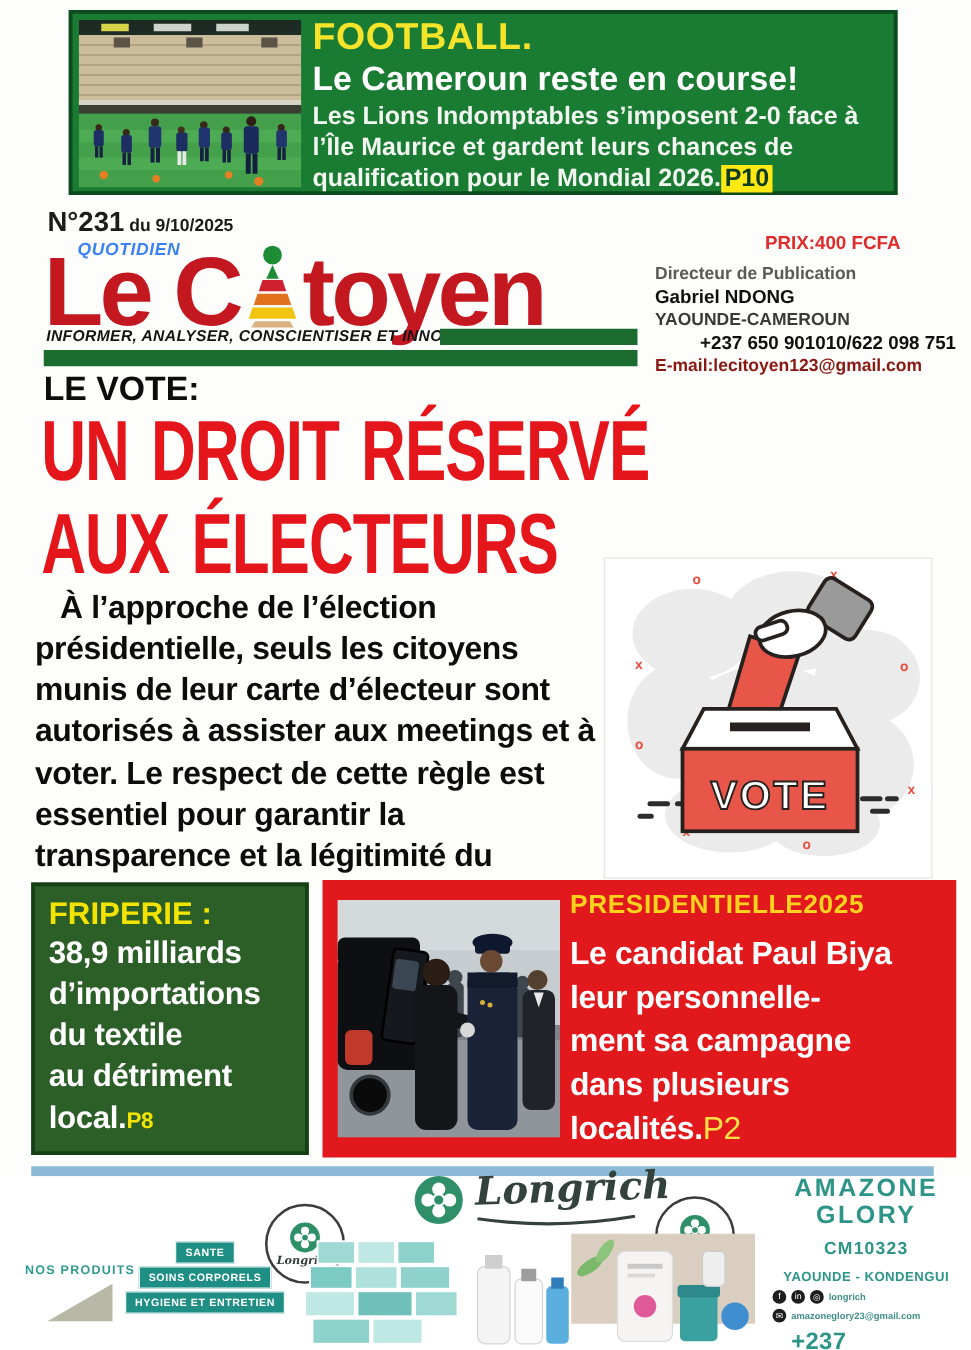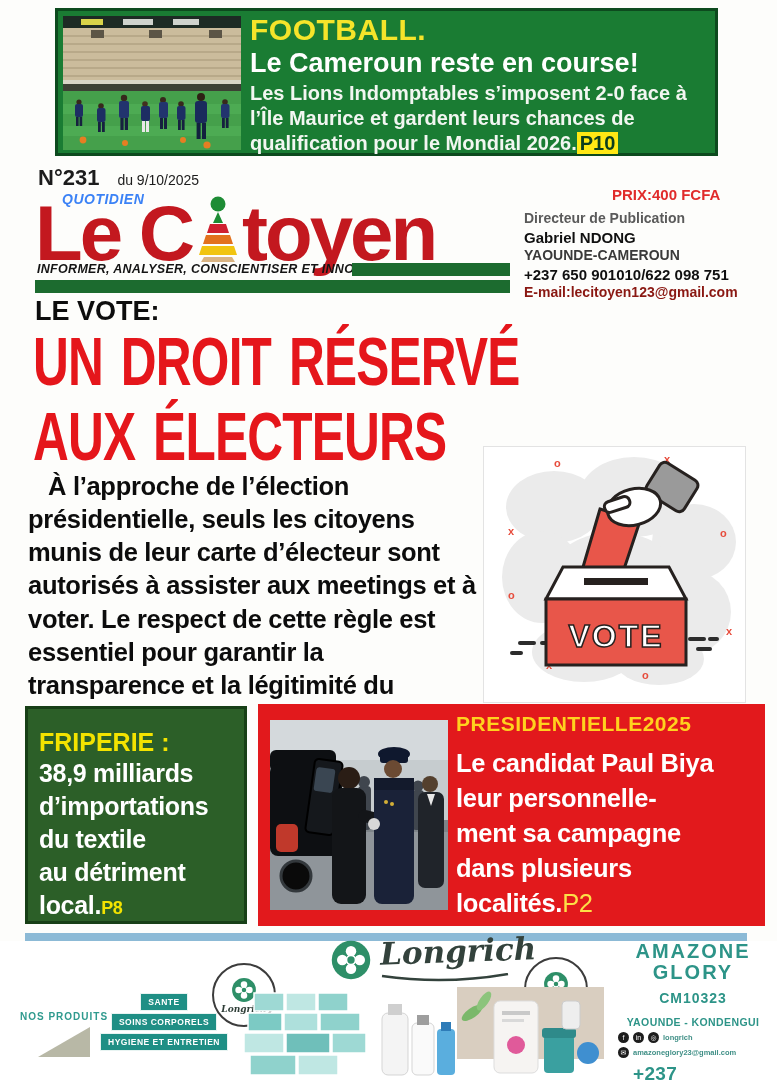--- a/index.html
+++ b/index.html
@@ -12,54 +12,54 @@
   .top-banner .photo { position:absolute; left:5px; top:5px; width:178px; height:134px; }
   .tb-text { position:absolute; left:192px; top:2px; width:462px; }
   .tb-kicker { color:#f5e42a; font-size:30px; font-weight:800; letter-spacing:.5px; }
   .tb-head { color:#ffffff; font-size:27px; font-weight:800; margin-top:1px; }
   .tb-body { color:#f2f6f1; font-size:20px; font-weight:600; line-height:1.25; margin-top:2px; }
   .tb-pref { background:#ffe814; color:#0c3d1d; font-weight:800; padding:0 3px; }
 
   
   .issue-line { position:absolute; left:38px; top:165px; color:#1c1c1c; }
   .issue-no { font-size:22px; font-weight:800; }
-  .issue-date { font-size:14px; font-weight:400; margin-left:18px; }
+  .issue-date { font-size:14px; font-weight:700; margin-left:4px; }
   .quotidien { position:absolute; left:62px; top:191px; font-size:14px; font-weight:800;
     font-style:italic; color:#3b82f6; letter-spacing:.5px; }
   .logo-row { position:absolute; left:35px; top:196px; display:flex; align-items:flex-end; }
   .logo-txt { color:#c3181f; font-size:78px; font-weight:800; letter-spacing:-3px; line-height:.95; }
   .logo-tree { margin:0 2px 6px 2px; }
   .tagline { position:absolute; left:37px; top:262px; font-size:12.5px; font-weight:800;
     font-style:italic; color:#141414; letter-spacing:.3px; }
   .green-bar-1 { position:absolute; left:352px; top:263px; width:158px; height:13px; background:#1c6b2f; }
   .green-bar-2 { position:absolute; left:35px; top:280px; width:475px; height:13px; background:#1c6b2f; }
   .price { position:absolute; left:612px; top:186px; color:#e02b2b; font-size:15px; font-weight:800; }
   .contact { position:absolute; left:524px; top:210px; line-height:1.28; }
   .c-label { color:#5a5a5a; font-size:14px; font-weight:600; }
   .c-name { color:#101010; font-size:15px; font-weight:800; }
   .c-city { color:#3a3a3a; font-size:14px; font-weight:800; }
-  .c-phone { color:#101010; font-size:15px; font-weight:800; }
+  .c-phone { color:#101010; font-size:15px; font-weight:800;margin-left:36px; }
   .c-mail { color:#8a1812; font-size:14px; font-weight:800; }
 
   
   .ms-kicker { position:absolute; left:35px; top:296px; font-size:27px; font-weight:800; color:#0d0d0d; }
   .hl { position:absolute; left:33px; color:#e5161b; font-weight:800; font-size:62px;
     letter-spacing:-1px; word-spacing:6px; white-space:nowrap;
     transform:scale(.80,1.10); transform-origin:0 0; }
   .hl1 { top:322px; }
   .hl2 { top:397px; }
   .ms-body { position:absolute; left:28px; top:470px; width:457px; font-size:25.5px;
     font-weight:700; line-height:1.30; color:#0c0c0c; text-indent:20px; letter-spacing:-.3px; }
   .ms-pref { color:#e5161b; font-weight:800; }
   .vote-panel { position:absolute; left:483px; top:446px; width:263px; height:257px;
     background:#ffffff; border:1px solid #e3e3e3; }
 
   
   .friperie { position:absolute; left:25px; top:706px; width:222px; height:218px;
-    background:#2c5f28; border:3px solid #173f16; padding:19px 11px; }
+    background:#2c5f28; border:3px solid #173f16; padding:8px 11px; }
   .fr-kicker { color:#f3e300; font-size:25px; font-weight:800; }
   .fr-line { color:#ffffff; font-size:25px; font-weight:800; line-height:1.32; letter-spacing:-.3px; }
   .fr-pref { color:#f3e300; font-size:18px; font-weight:800; }
 
   .red-panel { position:absolute; left:258px; top:704px; width:507px; height:222px; background:#e2191c; }
   .rp-photo { position:absolute; left:12px; top:16px; width:178px; height:190px; }
   .rp-kicker { position:absolute; left:198px; top:8px; color:#ffd21e; font-size:21px;
     font-weight:800; letter-spacing:.5px; }
   .rp-text { position:absolute; left:198px; top:42px; width:302px; }
   .rp-line { color:#ffffff; font-size:25.5px; font-weight:800; line-height:1.37; letter-spacing:-.3px; }

